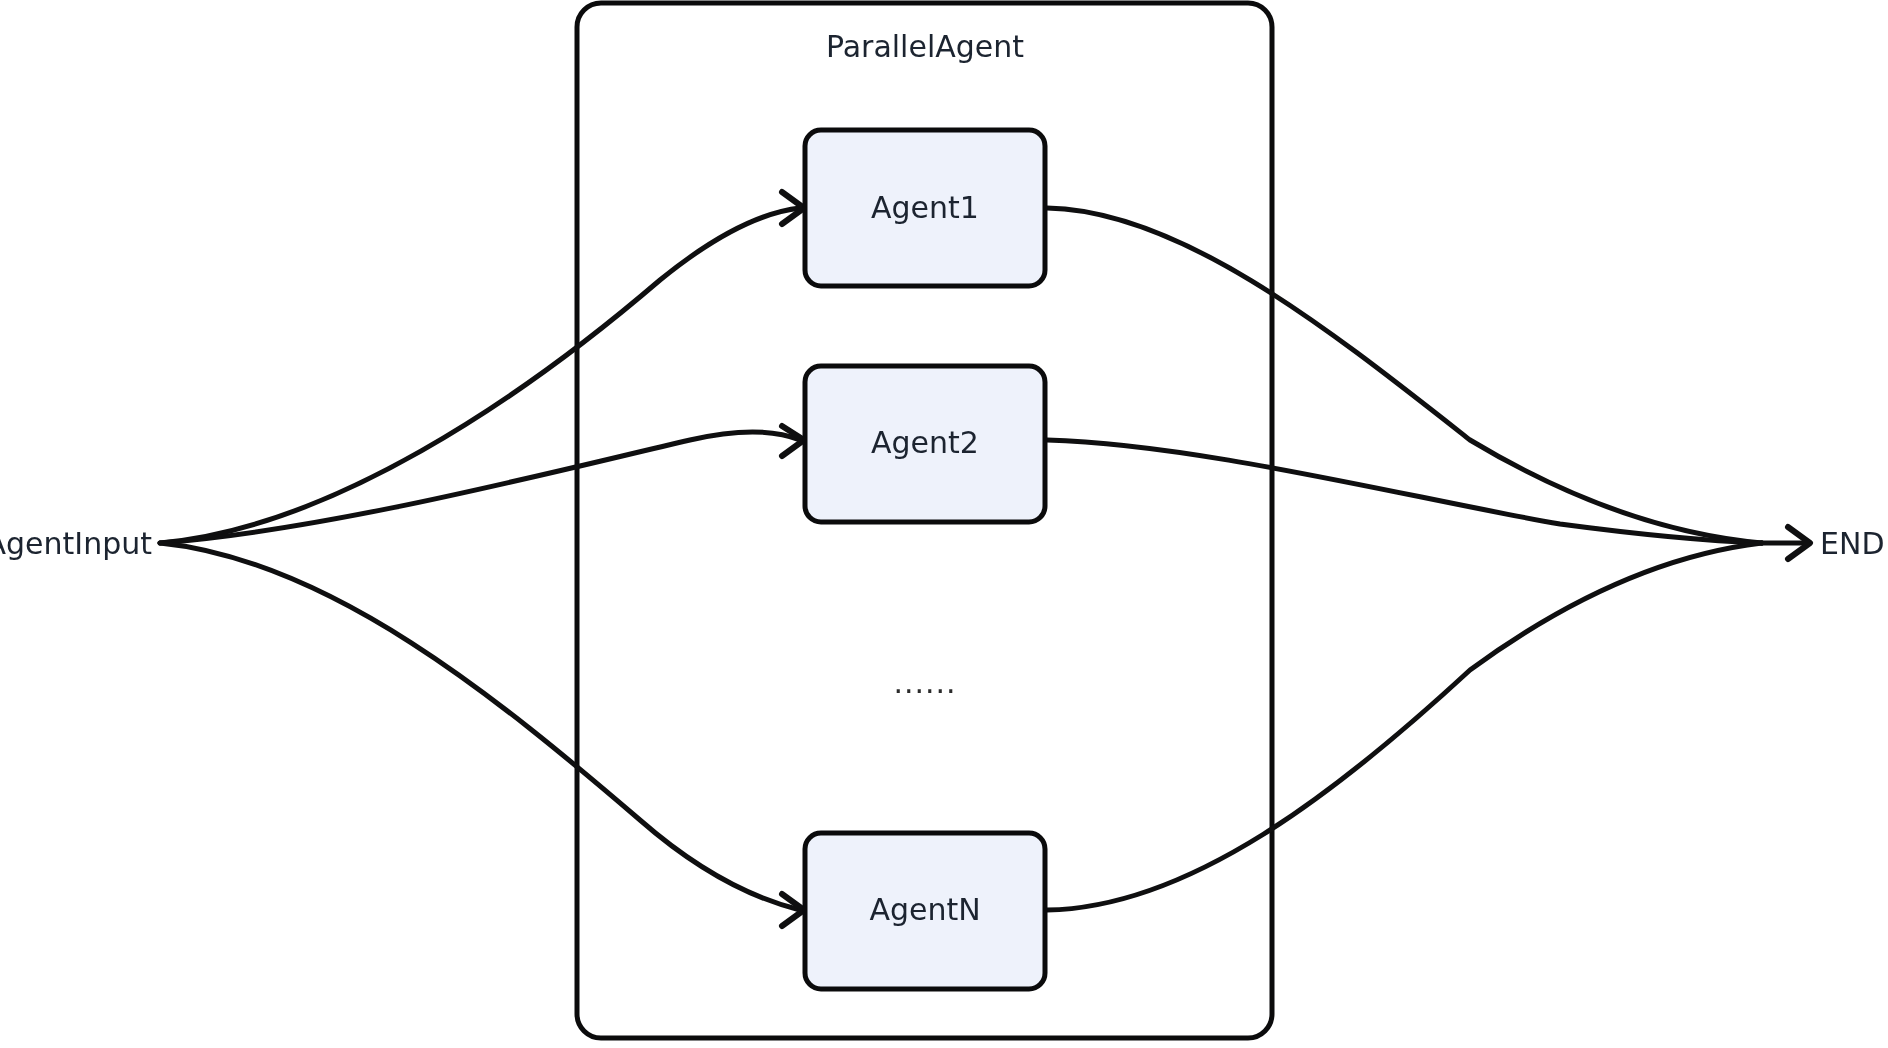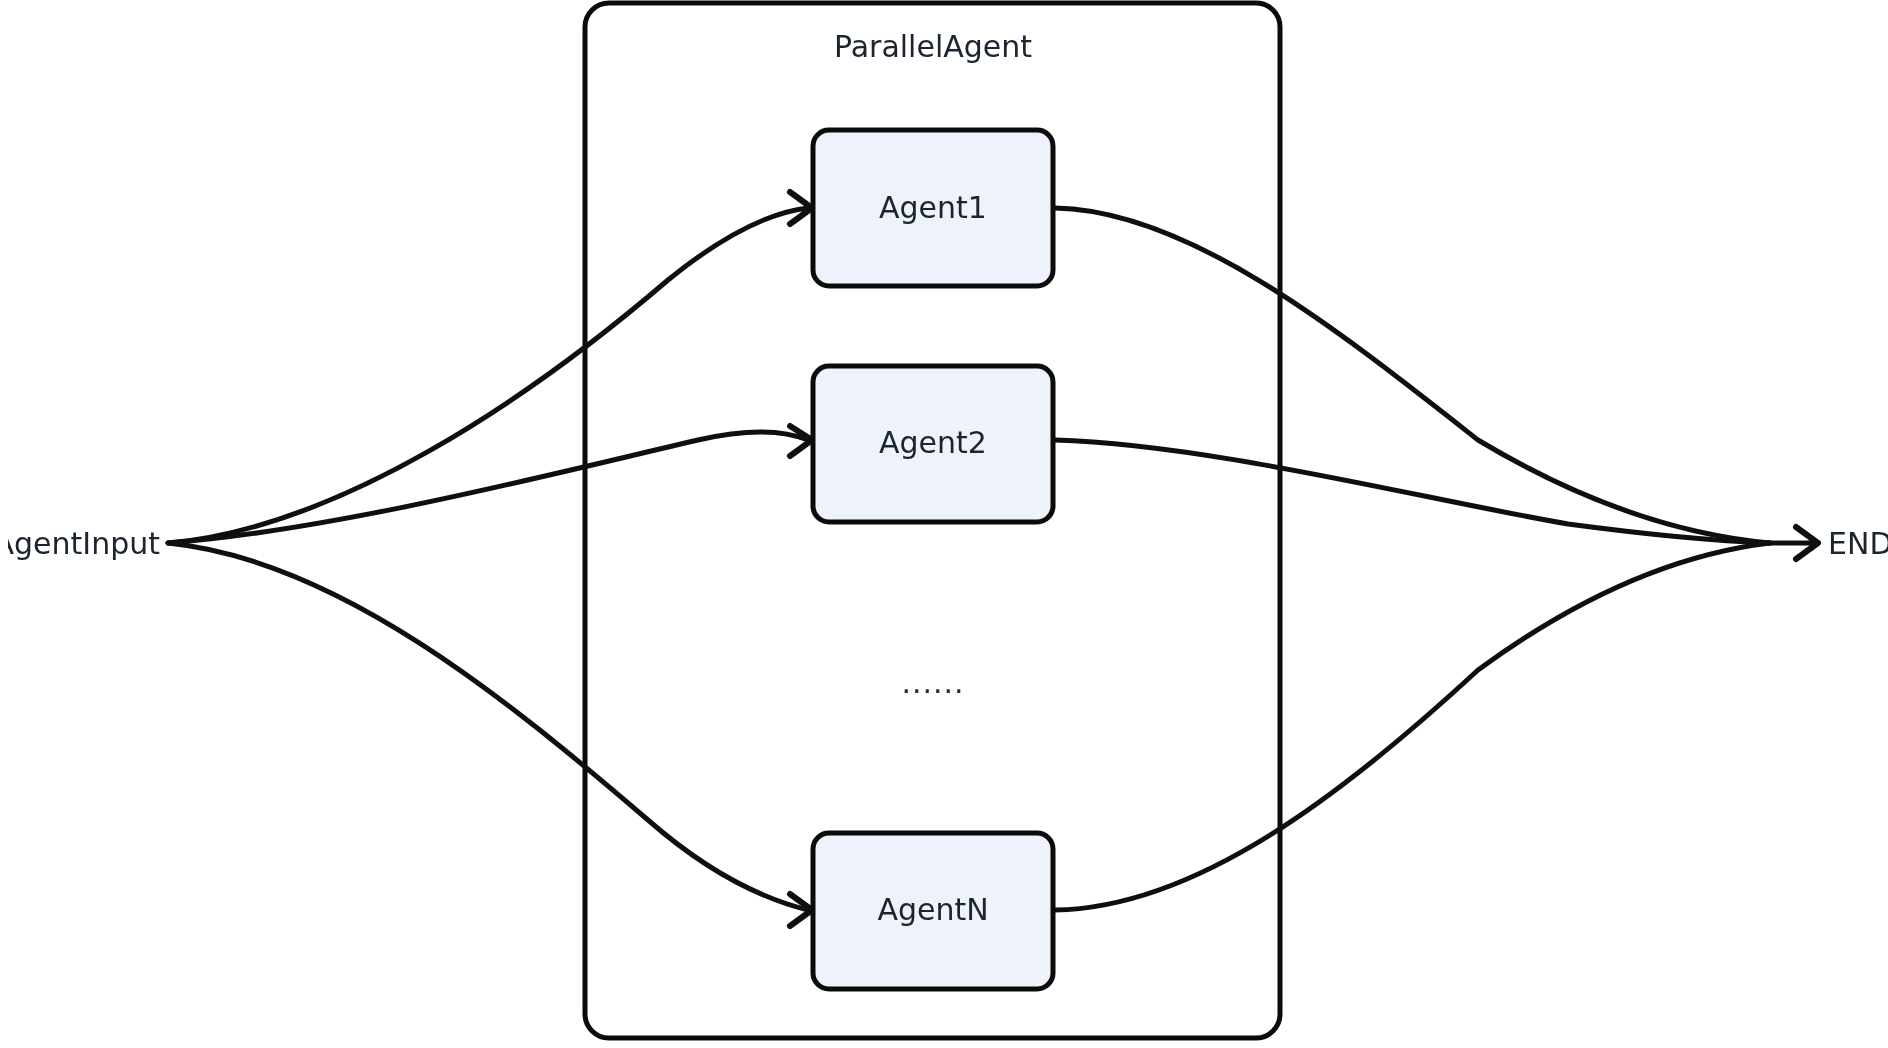--- a/index.html
+++ b/index.html
@@ -10,21 +10,20 @@
   body {
     width: 1888px;
     height: 1048px;
     font-family: "DejaVu Sans", "Liberation Sans", sans-serif;
     overflow: hidden;
   }
   #diagram-root {
     position: relative;
     width: 1720px;
     height: 1048px;
-    margin-left: 8px;
   }
   svg#flow {
     position: absolute;
     top: 0;
     left: 0;
     width: 1888px;
     height: 1048px;
     display: block;
   }
   .edge {

